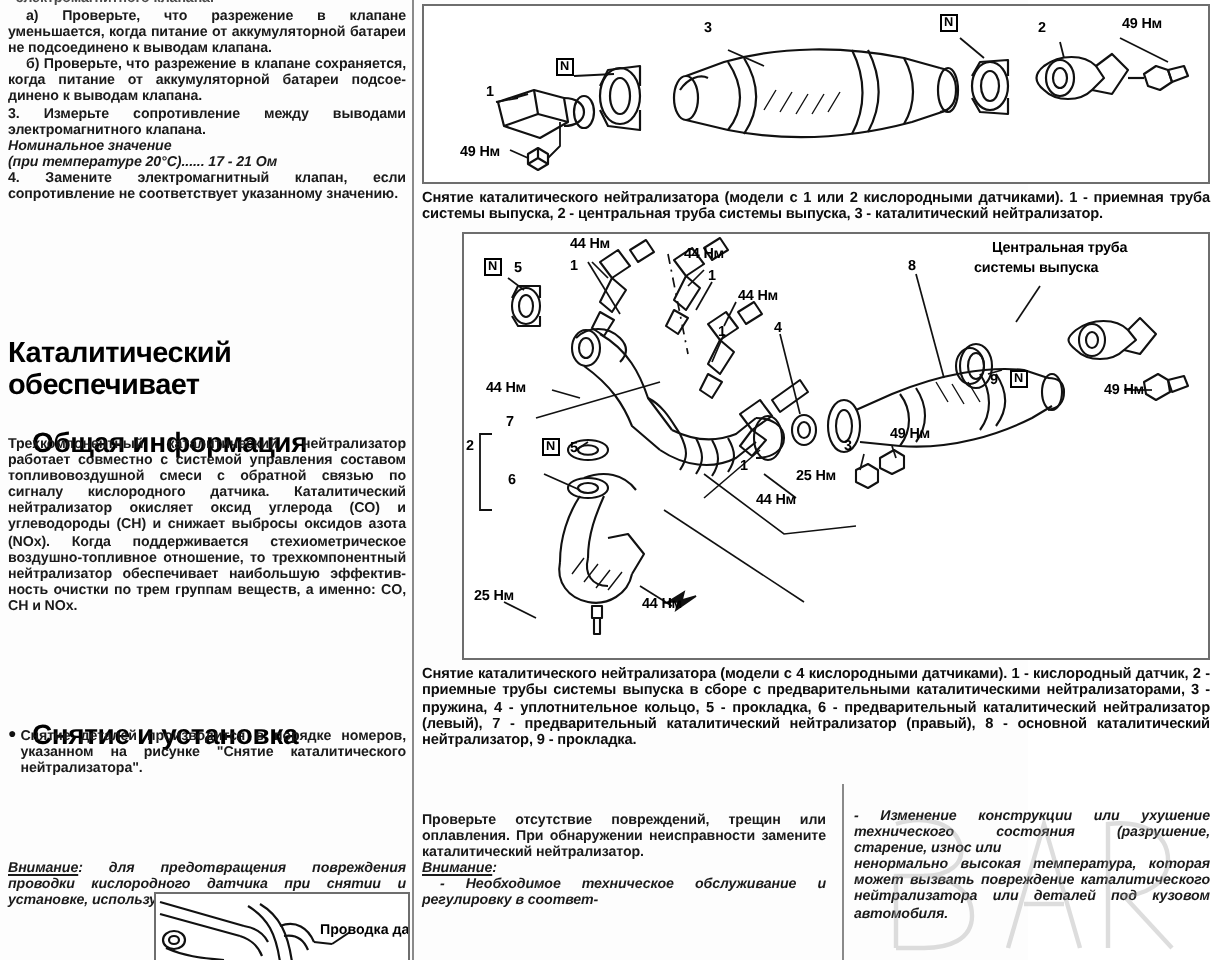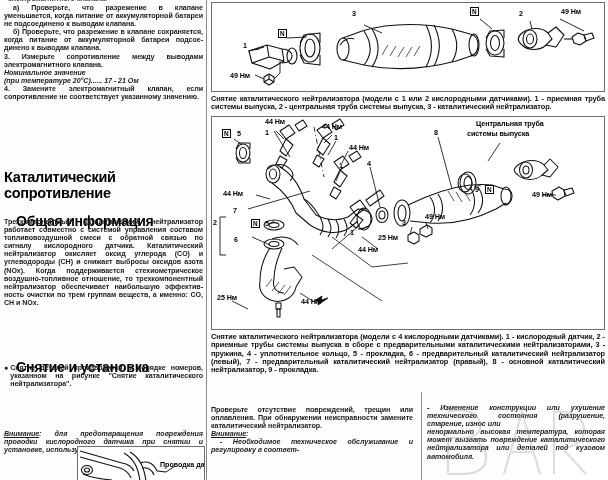--- a/index.html
+++ b/index.html
@@ -47,21 +47,21 @@
   .v-div-2{left:421px;top:392px;width:0.8px;height:88px;}
 
   .col-mid{position:absolute;left:211px;top:0;width:394px;}
 
   
   .figbox{
     position:relative;border:1px solid #6e6e6e;background:#fff;
     overflow:hidden;
   }
   .fig1{height:88px;}
-  .fig2{height:212px;}
+  .fig2{height:212px;margin-left:20px;}
 
   .fig-label{
     position:absolute;font-size:7.2px;font-weight:700;color:#000;
     white-space:nowrap;letter-spacing:-0.1px;
   }
   .nbox{
     position:absolute;border:1.1px solid #000;
     font-size:6.4px;font-weight:700;line-height:7px;
     padding:0 1px;background:#fff;color:#000;
   }
@@ -108,21 +108,21 @@
 
     <div class="body-txt" style="position:absolute;left:0;top:6px;width:199px;">
       <p class="indent">а) Проверьте, что разрежение в кла­пане уменьшается, когда питание от аккумуляторной батареи не подсое­динено к выводам клапана.</p>
       <p class="indent">б) Проверьте, что разрежение в клапане сохраняется, когда питание от аккумуляторной батареи подсое­динено к выводам клапана.</p>
       <p>3. Измерьте сопротивление между выводами электромагнитного клапана.</p>
       <p class="ital">Номинальное значение</p>
       <p class="ital">(при температуре 20°C)...... 17 - 21 Ом</p>
       <p>4. Замените электромагнитный кла­пан, если сопротивление не соответ­ствует указанному значению.</p>
     </div>
 
-    <h1 class="h1" style="position:absolute;left:0;top:172px;width:185px;">Каталитический сопротивление</h1>
+    <h1 class="h1" style="position:absolute;left:0;top:172px;width:185px;">Каталитический обеспечивает</h1>
 
     <h2 class="h2" style="position:absolute;left:0;top:206px;">Общая информация</h2>
 
     <div class="body-txt" style="position:absolute;left:0;top:220px;width:199px;">
       <p>Трехкомпонентный каталитический ней­трализатор работает совместно с сис­темой управления составом топливо­воздушной смеси с обратной связью по сигналу кислородного датчика. Катали­тический нейтрализатор окисляет оксид углерода (CO) и углеводороды (CH) и снижает выбросы оксидов азота (NOx). Когда поддерживается стехиометриче­ское воздушно-топливное отношение, то трехкомпонентный нейтрализатор обеспечивает наибольшую эффектив­ность очистки по трем группам веществ, а именно: CO, CH и NOx.</p>
     </div>
 
     <h2 class="h2" style="position:absolute;left:0;top:352px;">Снятие и установка</h2>
 
     <div class="bullet-row" style="position:absolute;left:0;top:366px;width:199px;">

